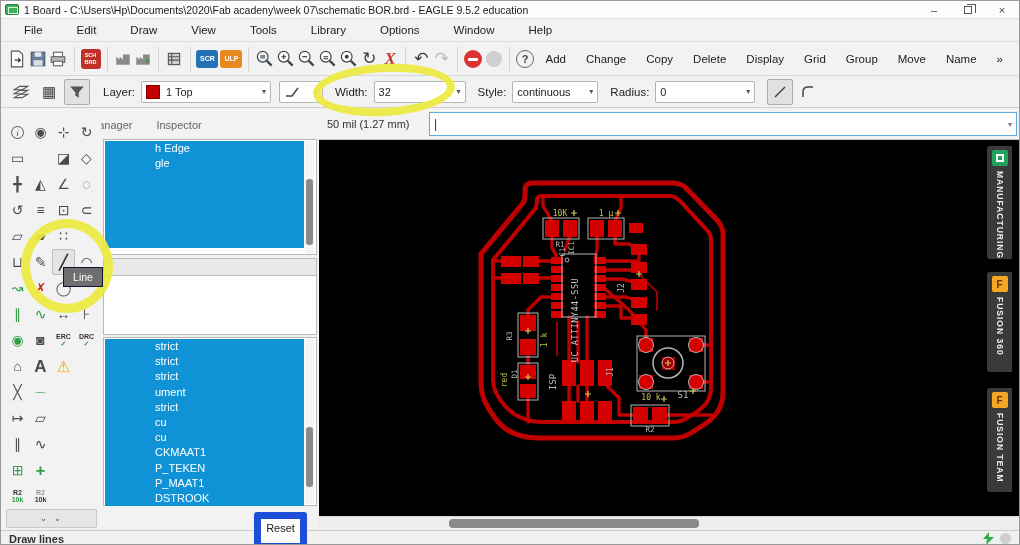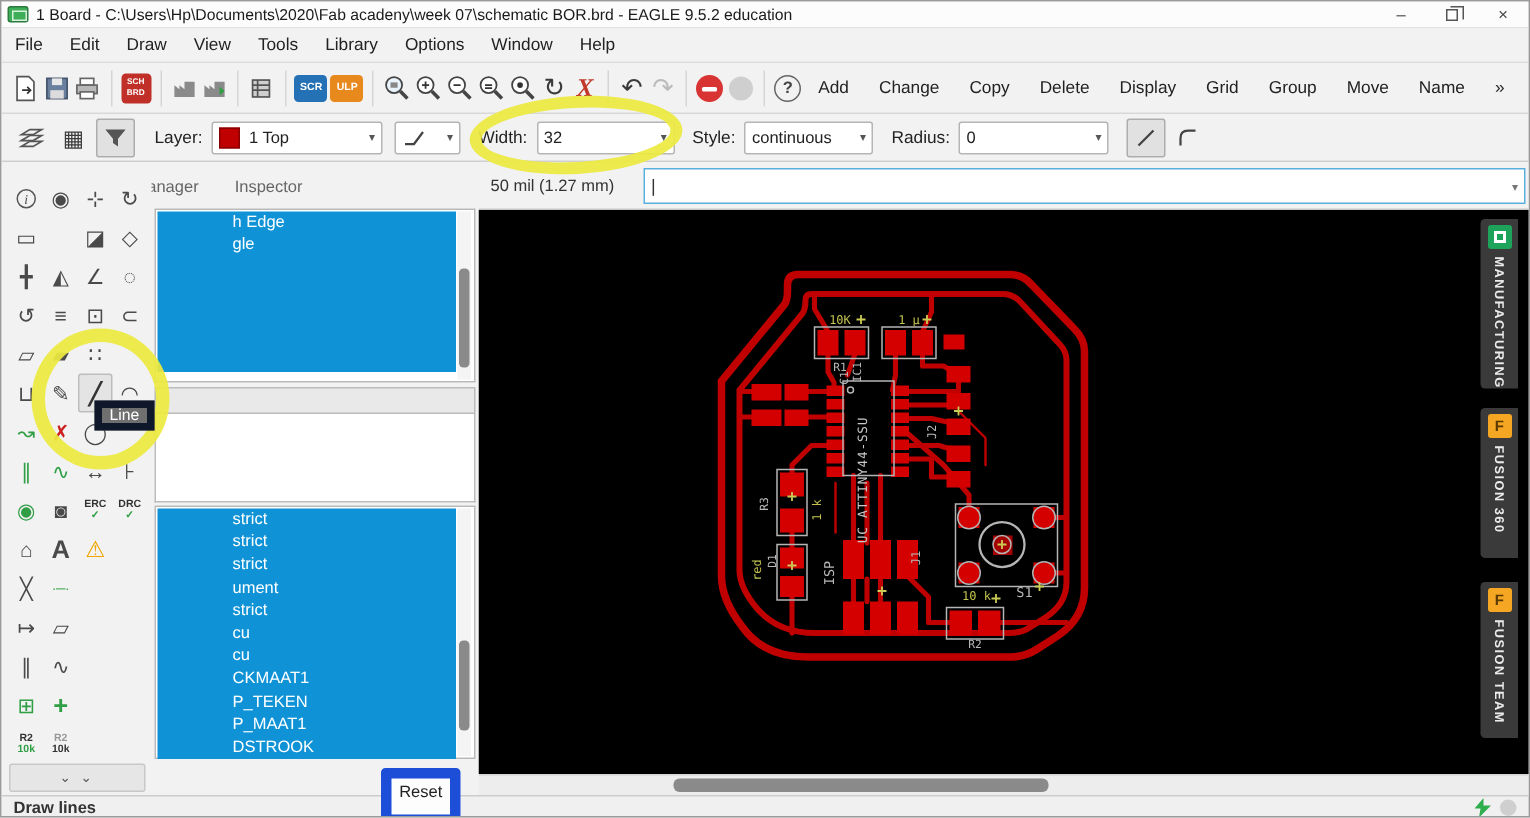--- a/index.html
+++ b/index.html
@@ -11,21 +11,21 @@
   .titlebar { position:absolute; left:0; top:0; width:100%; height:18px; background:#fcfcfc; border-bottom:1px solid #e2e2e2; display:flex; align-items:center; }
   .appicon { width:14px; height:11px; margin:0 5px 0 4px; background:#3fae58; border:1px solid #2c7b3e; border-radius:2px; position:relative; }
   .appicon:before { content:""; position:absolute; left:2px; top:2px; width:8px; height:5px; border:1px solid #d9f2de; }
   .title-text { font-size:10.5px; color:#1a1a1a; white-space:nowrap; }
   .winbtns { margin-left:auto; display:flex; height:100%; }
   .winbtn { width:34px; height:100%; display:flex; align-items:center; justify-content:center; font-size:11px; color:#444; cursor:default; }
   .restore-glyph { width:8px; height:8px; border:1px solid #555; position:relative; }
   .restore-glyph:before { content:""; position:absolute; left:2px; top:-3px; width:8px; height:8px; border:1px solid #555; border-left:none; border-bottom:none; }
 
   
-  .menubar { position:absolute; left:0; top:18px; width:100%; height:23px; background:#f2f2f2; border-bottom:1px solid #ddd; display:flex; align-items:center; padding-left:0; }
+  .menubar { position:absolute; left:0; top:18px; width:100%; height:23px; background:#f2f2f2; border-bottom:1px solid #ddd; display:flex; align-items:center; padding-left:14px;gap:16px; }
   .menu-item { padding:3px 9px; font-size:11.5px; color:#222; }
 
   
   .toolbar1 { position:absolute; left:0; top:41px; width:100%; height:34px; background:#f2f2f2; border-bottom:1px solid #d8d8d8; display:flex; align-items:center; padding:0 6px; }
   .tbtn { width:26px; height:26px; display:flex; align-items:center; justify-content:center; margin:0 1px; }
   .tsep { width:1px; height:24px; background:#d5d5d5; margin:0 5px; }
   .badge { width:22px; height:18px; border-radius:3px; color:#fff; font-size:7px; font-weight:bold; display:flex; align-items:center; justify-content:center; }
   .badge.scr { background:#2471b5; }
   .badge.ulp { background:#e8891e; }
   .schbrd { width:20px; height:20px; background:#c03028; border-radius:3px; color:#fff; font-size:5.5px; font-weight:bold; line-height:6.5px; display:flex; flex-direction:column; align-items:center; justify-content:center; }
@@ -97,21 +97,21 @@
   .hthumb { position:absolute; left:130px; top:2px; width:250px; height:9px; background:#8a8a8a; border-radius:4px; }
 
   
   .statusbar { position:absolute; left:0; top:529px; width:100%; height:16px; background:#f0f0f0; border-top:1px solid #ccc; display:flex; align-items:center; font-size:11px; color:#333; padding:0 8px;font-weight:bold; }
   .status-right { margin-left:auto; display:flex; align-items:center; gap:6px; }
 
   
   .ylw { position:absolute; border:8px solid #ece93f; border-radius:50%; opacity:.93; pointer-events:none; z-index:20; }
   .ylw.width-ring { left:312px; top:63px; width:142px; height:52px; transform:rotate(-3deg); }
   .ylw.line-ring { left:20px; top:218px; width:92px; height:94px; border-width:9px; }
-  .tooltip { position:absolute; left:62px; top:266px; width:40px; height:20px; background:#6f6f6f; border:5px solid #0f172a; color:#fff; font-size:10.5px; display:flex; align-items:center; justify-content:center; z-index:25; }
+  .tooltip { position:absolute; left:62px; top:266px; width:40px; height:20px; background:#6f6f6f; border:1px solid #0f172a; color:#fff; font-size:10.5px; display:flex; align-items:center; justify-content:center; z-index:25; }
 
   svg text { font-family:"DejaVu Sans Mono", monospace; }
 </style>
 </head>
 <body>
 
 <div id="app">
 
   <div class="titlebar">
     <div class="appicon"></div>
@@ -277,21 +277,21 @@
     </div>
     <div class="tbtn">
         <span class="glyphbtn" style="font-size:15px">▦</span>
       </div>
     <div class="tbtn pressed">
       <svg width="18" height="18" viewBox="0 0 16 16">
           <path d="M2,3 H14 L9.5,8.5 V13 L6.5,11 V8.5 Z" fill="#555"></path>
         </svg>
     </div>
     <span class="t2label">Layer:</span>
-    <div class="combo" style="width:114px">
+    <div class="combo" style="width:130px">
       <span class="swatch"></span>
       <span>1 Top</span>
       <span class="caret">▾</span>
     </div>
     <div class="combo" style="width:44px; margin-left:8px">
       <svg width="16" height="14" viewBox="0 0 16 14">
           <path d="M2,11 H8 L14,3" fill="none" stroke="#444" stroke-width="1.5"></path>
         </svg>
       <span class="caret">▾</span>
     </div>

